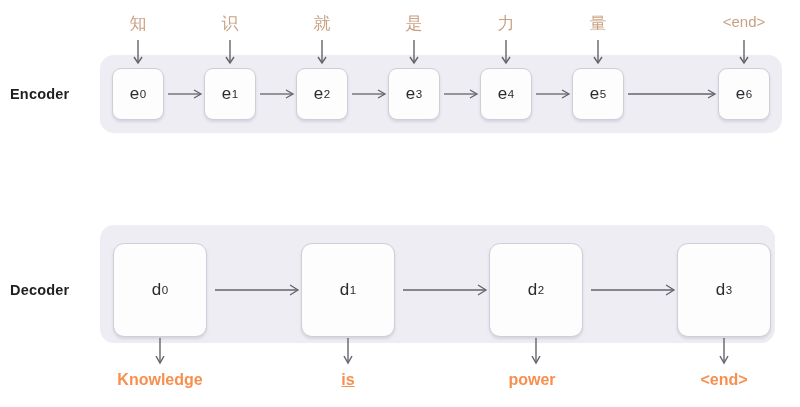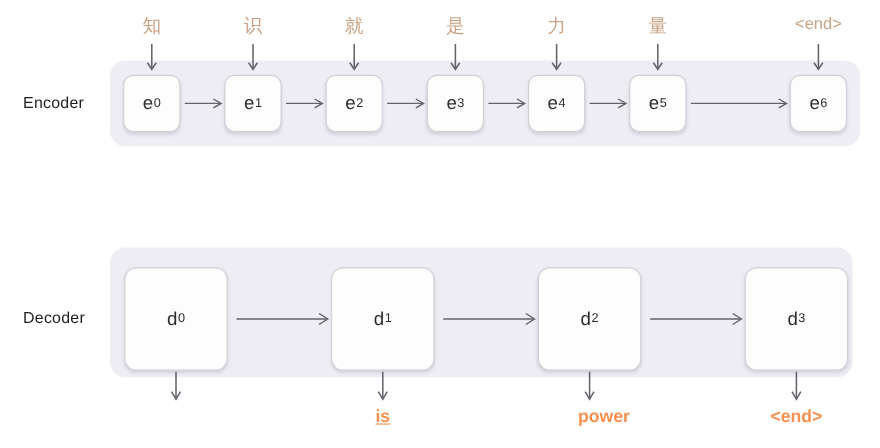--- a/index.html
+++ b/index.html
@@ -17,25 +17,24 @@
   #diagram {
     position: absolute;
     left: 0;
     top: 0;
     width: 800px;
     height: 407px;
   }
   .row-label {
     position: absolute;
     font-size: 14.5px;
-    font-weight: normal;
+    font-weight: bold;
     color: #1f1f23;
     letter-spacing: 0.2px;
     white-space: nowrap;
-    margin-left: 11px;
   }
   #encoder-label { left: 10px; top: 86px; }
   #decoder-label { left: 10px; top: 282px; }
 
   .panel {
     position: absolute;
     background: #efedf4;
     border-radius: 14px;
   }
   #encoder-panel {
@@ -163,22 +162,23 @@
   </div>
   <div class="cell dec" style="left:489px; top:243px;">
     <span>d</span>
       <span class="sub">2</span>
   </div>
   <div class="cell dec" style="left:677px; top:243px;">
     <span>d</span>
       <span class="sub">3</span>
   </div>
 
+  <div class="outword" style="left:160px; top:371px;">Knowledge</div>
   <div class="outword" style="left:348px; top:371px;text-decoration:underline;">is</div>
-  <div class="outword" style="left:549px; top:371px;text-align:center;">power</div>
+  <div class="outword" style="left:532px; top:371px;text-align:center;">power</div>
   <div class="outword" style="left:724px; top:371px;">&lt;end&gt;</div>
 
   <svg class="arrows" viewBox="0 0 800 407">
 
     <g>
       <line x1="138" y1="40" x2="138" y2="62" stroke-width="1.4"></line>
       <polyline points="134,57 138,63 142,57" stroke-width="1.4"></polyline>
     </g>
     <g>
       <line x1="230" y1="40" x2="230" y2="62" stroke-width="1.4"></line>

